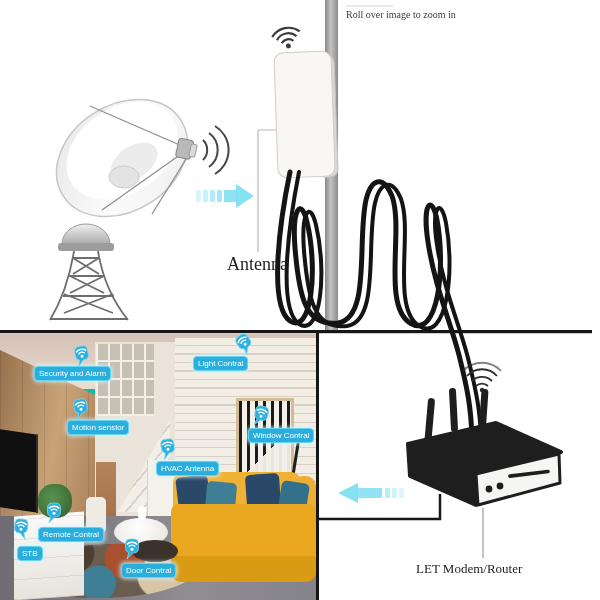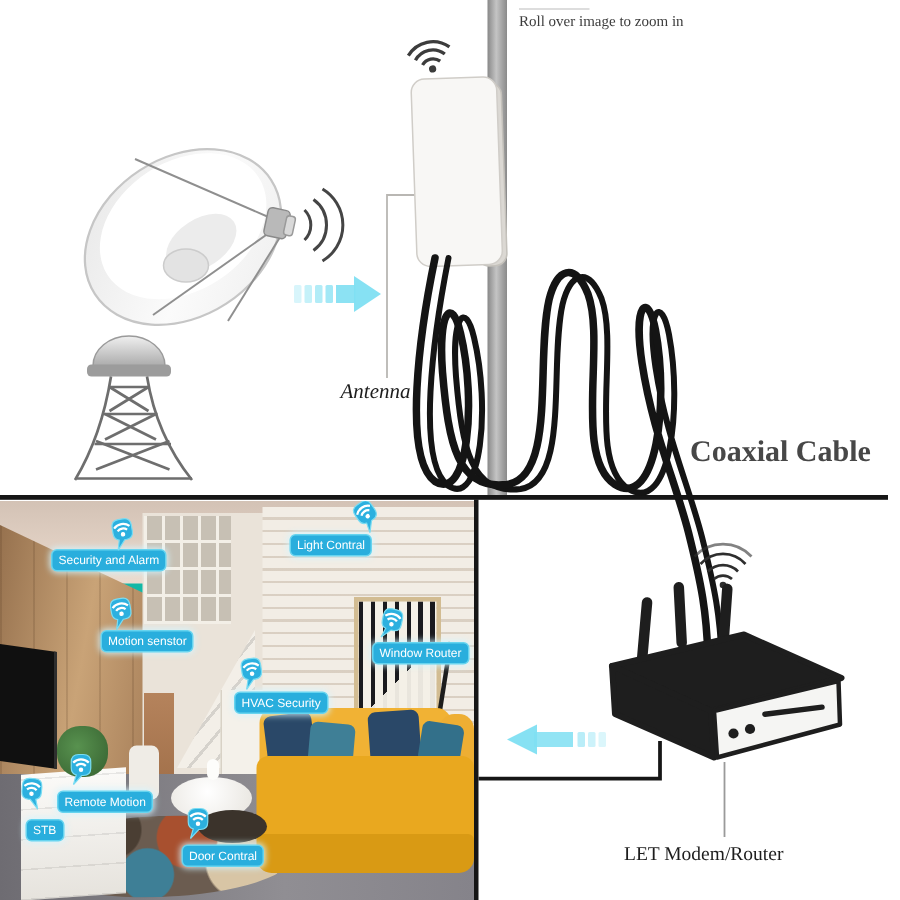--- a/index.html
+++ b/index.html
@@ -1,21 +1,21 @@
 <!DOCTYPE html>
 <html><head>
 <meta charset="utf-8">
 <style>
   html,body{margin:0;padding:0;background:#fff;}
   #stage{position:relative;width:592px;height:600px;background:#ffffff;overflow:hidden;
          font-family:"Liberation Serif", serif;}
   .lbl{position:absolute;color:#1d1d1d;white-space:nowrap;z-index:6;}
   #note{left:346px;top:9px;font-size:10px;color:#3c3c3c;}
   #cell-tower-label{left:112px;top:268px;font-size:19px;}
-  #antenna-label{left:227px;top:254px;font-size:14px;font-style:italic;}
+  #antenna-label{left:227px;top:254px;font-size:18px;}
   #coaxial-label{left:460px;top:290px;font-size:20px;font-weight:bold;color:#474747;}
   #modem-label{left:416px;top:561px;font-size:13px;}
 
   #diagram-svg{position:absolute;left:0;top:0;z-index:5;pointer-events:none;}
 
   
   #room{position:absolute;left:0;top:334px;width:316px;height:266px;overflow:hidden;z-index:1;
         background:#14b8a6;}
   .r{position:absolute;}
   .ceiling{left:0;top:0;width:316px;height:55px;background:linear-gradient(#d3c2b5,#ecdccf);}
@@ -81,21 +81,20 @@
      white-space:nowrap;box-shadow:0 0 4px 1px rgba(210,245,255,.85);}
   .tag-wifi{position:absolute;width:16px;height:22px;}
 </style>
 </head>
 <body>
 
 <div id="stage">
 
   <div id="note" class="lbl">Roll over image to zoom in</div>
   <div id="antenna-label" class="lbl">Antenna</div>
-  <div id="coaxial-label" class="lbl">Coaxial Cable</div>
   <div id="modem-label" class="lbl">LET Modem/Router</div>
 
   <div id="room">
     <div class="r ceiling"></div>
     <div class="r dot" style="left:78px;top:42px"></div>
     <div class="r dot" style="left:140px;top:22px"></div>
     <div class="r dot" style="left:228px;top:40px"></div>
     <div class="r wall-left"></div>
     <div class="r wood-lines"></div>
     <div class="r wall-mid"></div>
@@ -147,37 +146,37 @@
           <path d="M4.8 8.6 A4.6 4.6 0 0 1 11.2 8.6 M2.8 6.4 A7.4 7.4 0 0 1 13.2 6.4" stroke="#fff" stroke-width="1.5" fill="none"></path>
         </svg>
       <div class="tag-bubble">Motion senstor</div>
     </div>
     <div class="tag" style="left:156px;top:127px">
       <svg class="tag-wifi" style="left:4px;top:-23px;transform:rotate(-8deg)" viewBox="0 0 16 22">
           <path d="M1.5 6 Q1.5 1 6.5 1 L9.5 1 Q14.5 1 14.5 6 L14.5 10 Q14.5 15 9.5 15 L8.5 15 L3 21 L4.8 14.6 Q1.5 13.6 1.5 10 Z" fill="#2cb0df" stroke="#7adcf2" stroke-width="0.8"></path>
           <circle cx="8" cy="11.2" r="1.5" fill="#fff"></circle>
           <path d="M4.8 8.6 A4.6 4.6 0 0 1 11.2 8.6 M2.8 6.4 A7.4 7.4 0 0 1 13.2 6.4" stroke="#fff" stroke-width="1.5" fill="none"></path>
         </svg>
-      <div class="tag-bubble">HVAC Security</div>
+      <div class="tag-bubble">HVAC Antenna</div>
     </div>
     <div class="tag" style="left:248px;top:94px">
       <svg class="tag-wifi" style="left:5px;top:-23px;transform:rotate(12deg)" viewBox="0 0 16 22">
           <path d="M1.5 6 Q1.5 1 6.5 1 L9.5 1 Q14.5 1 14.5 6 L14.5 10 Q14.5 15 9.5 15 L8.5 15 L3 21 L4.8 14.6 Q1.5 13.6 1.5 10 Z" fill="#2cb0df" stroke="#7adcf2" stroke-width="0.8"></path>
           <circle cx="8" cy="11.2" r="1.5" fill="#fff"></circle>
           <path d="M4.8 8.6 A4.6 4.6 0 0 1 11.2 8.6 M2.8 6.4 A7.4 7.4 0 0 1 13.2 6.4" stroke="#fff" stroke-width="1.5" fill="none"></path>
         </svg>
-      <div class="tag-bubble">Window Router</div>
+      <div class="tag-bubble">Window Contral</div>
     </div>
     <div class="tag" style="left:38px;top:193px">
       <svg class="tag-wifi" style="left:8px;top:-25px" viewBox="0 0 16 22">
           <path d="M1.5 6 Q1.5 1 6.5 1 L9.5 1 Q14.5 1 14.5 6 L14.5 10 Q14.5 15 9.5 15 L8.5 15 L3 21 L4.8 14.6 Q1.5 13.6 1.5 10 Z" fill="#2cb0df" stroke="#7adcf2" stroke-width="0.8"></path>
           <circle cx="8" cy="11.2" r="1.5" fill="#fff"></circle>
           <path d="M4.8 8.6 A4.6 4.6 0 0 1 11.2 8.6 M2.8 6.4 A7.4 7.4 0 0 1 13.2 6.4" stroke="#fff" stroke-width="1.5" fill="none"></path>
         </svg>
-      <div class="tag-bubble">Remote Motion</div>
+      <div class="tag-bubble">Remote Contral</div>
     </div>
     <div class="tag" style="left:17px;top:212px">
       <svg class="tag-wifi" style="left:-4px;top:-28px;transform:scaleX(-1) rotate(-5deg)" viewBox="0 0 16 22">
           <path d="M1.5 6 Q1.5 1 6.5 1 L9.5 1 Q14.5 1 14.5 6 L14.5 10 Q14.5 15 9.5 15 L8.5 15 L3 21 L4.8 14.6 Q1.5 13.6 1.5 10 Z" fill="#2cb0df" stroke="#7adcf2" stroke-width="0.8"></path>
           <circle cx="8" cy="11.2" r="1.5" fill="#fff"></circle>
           <path d="M4.8 8.6 A4.6 4.6 0 0 1 11.2 8.6 M2.8 6.4 A7.4 7.4 0 0 1 13.2 6.4" stroke="#fff" stroke-width="1.5" fill="none"></path>
         </svg>
       <div class="tag-bubble">STB</div>
     </div>
     <div class="tag" style="left:121px;top:229px">

